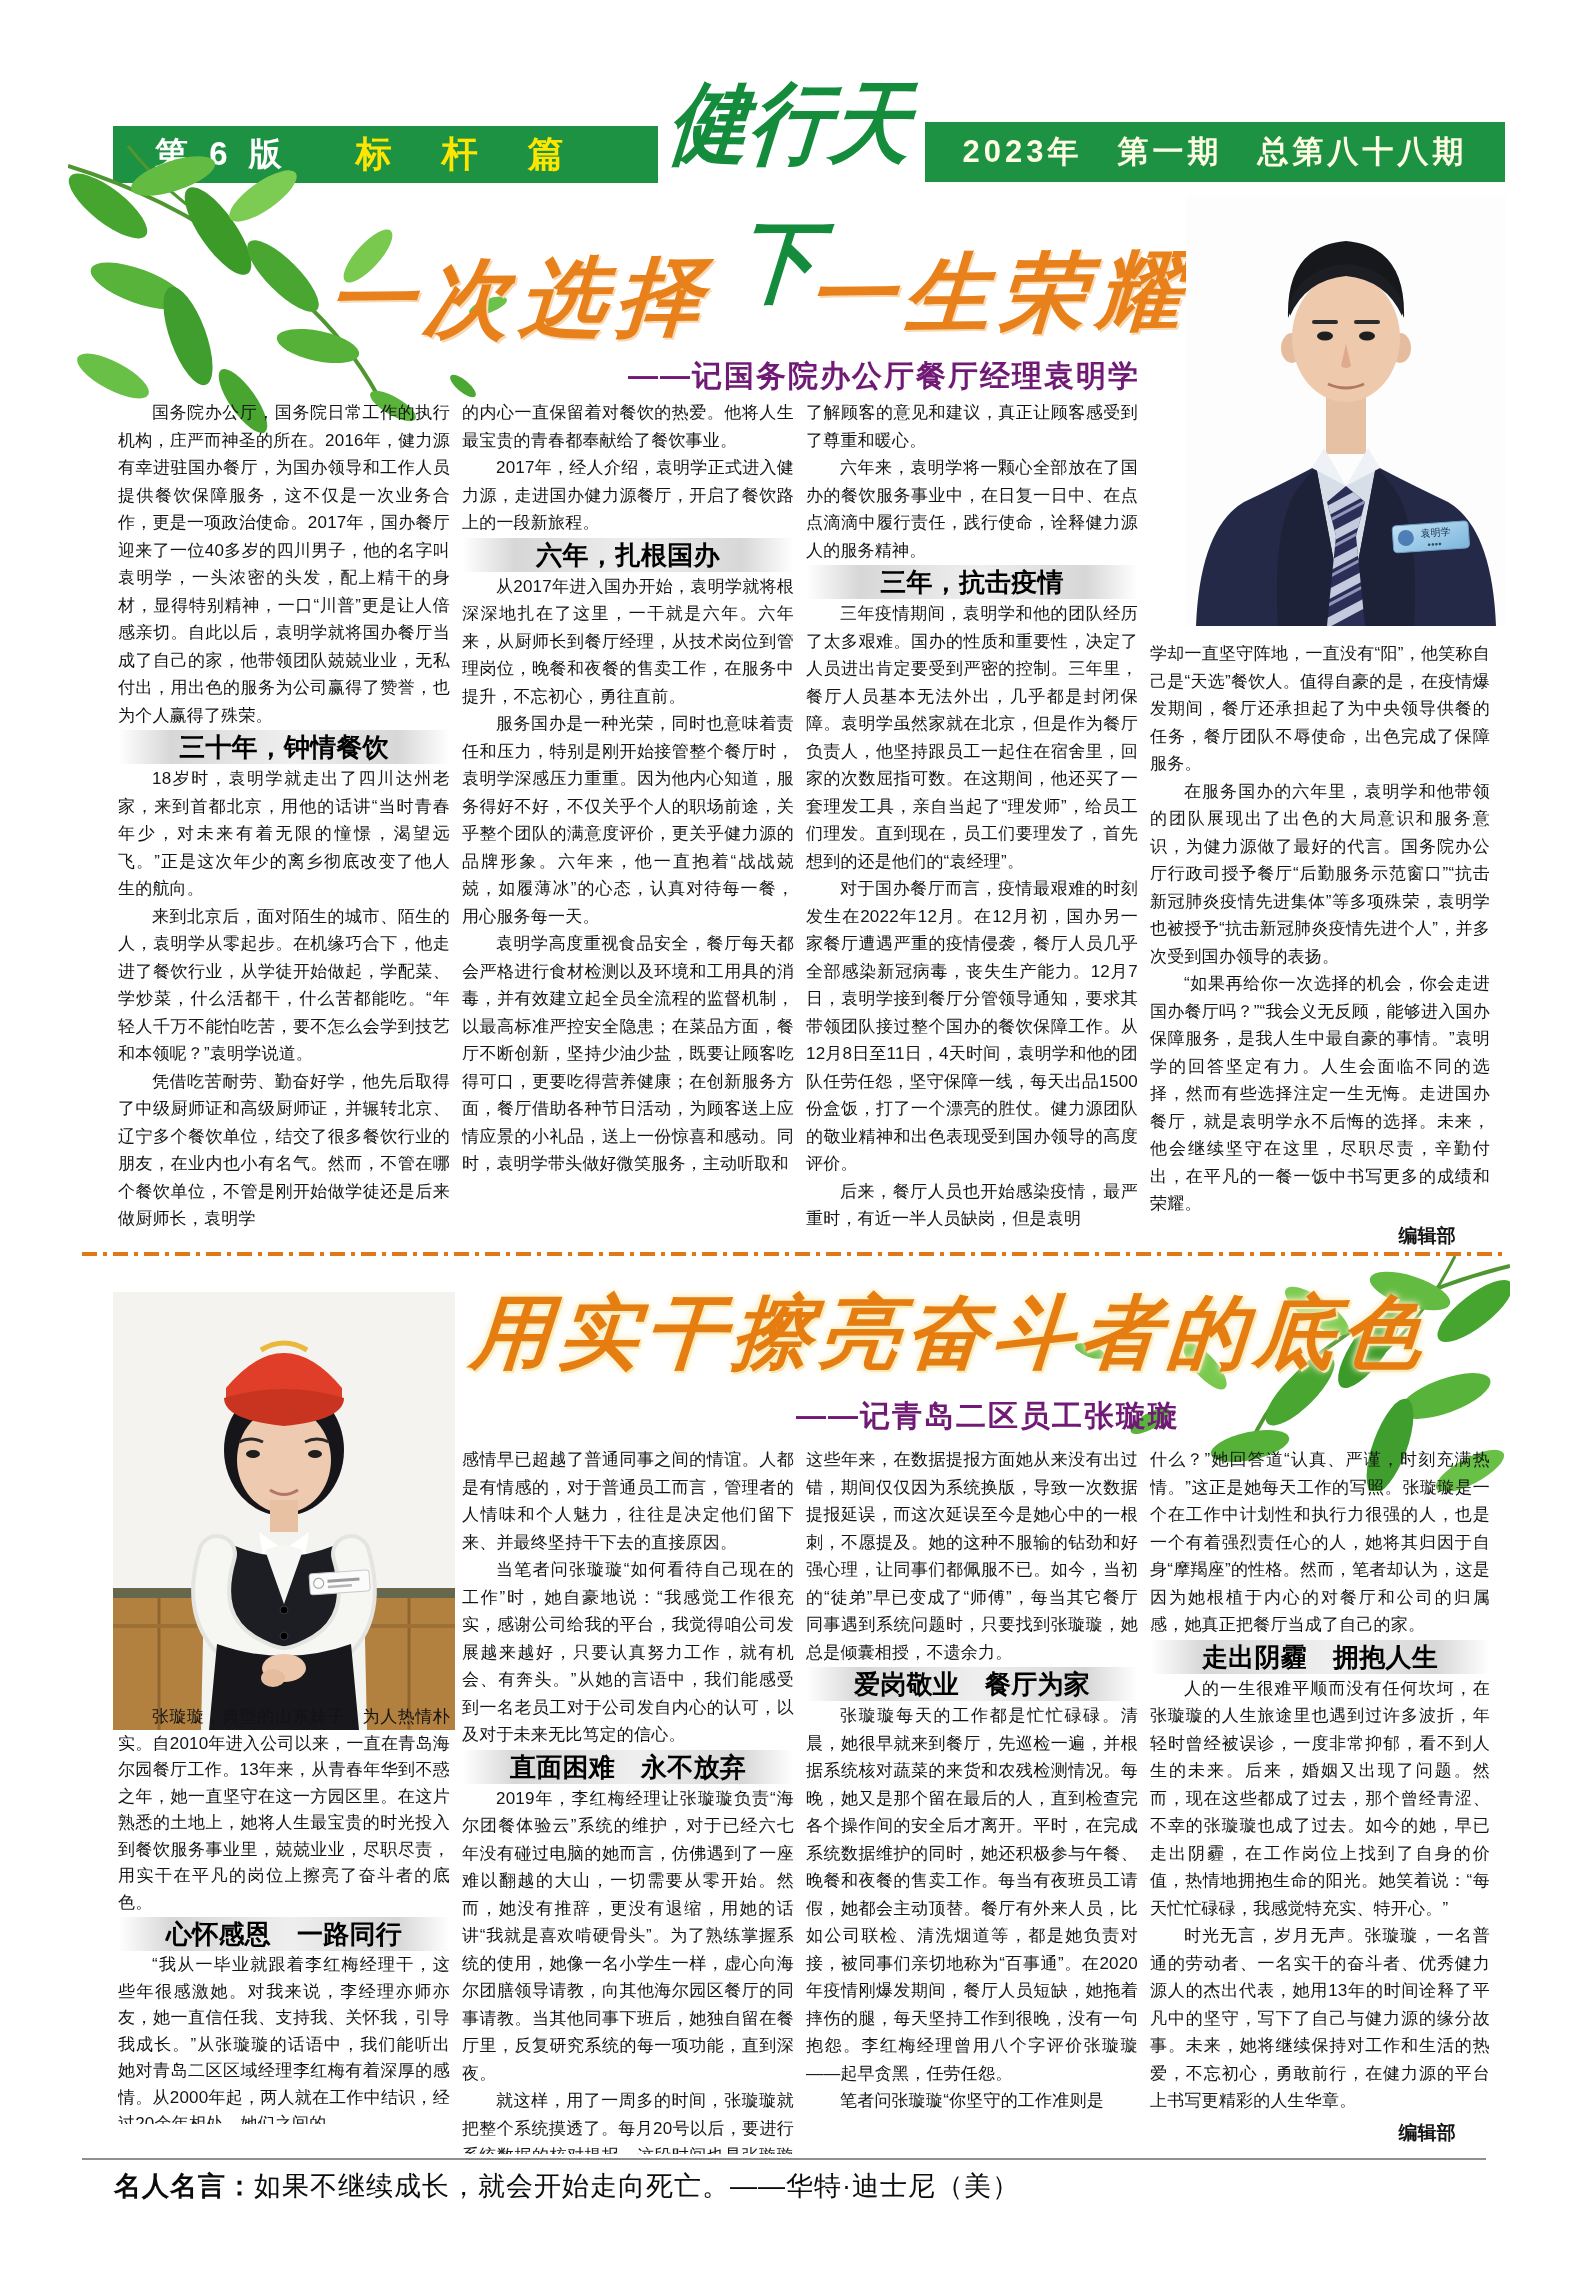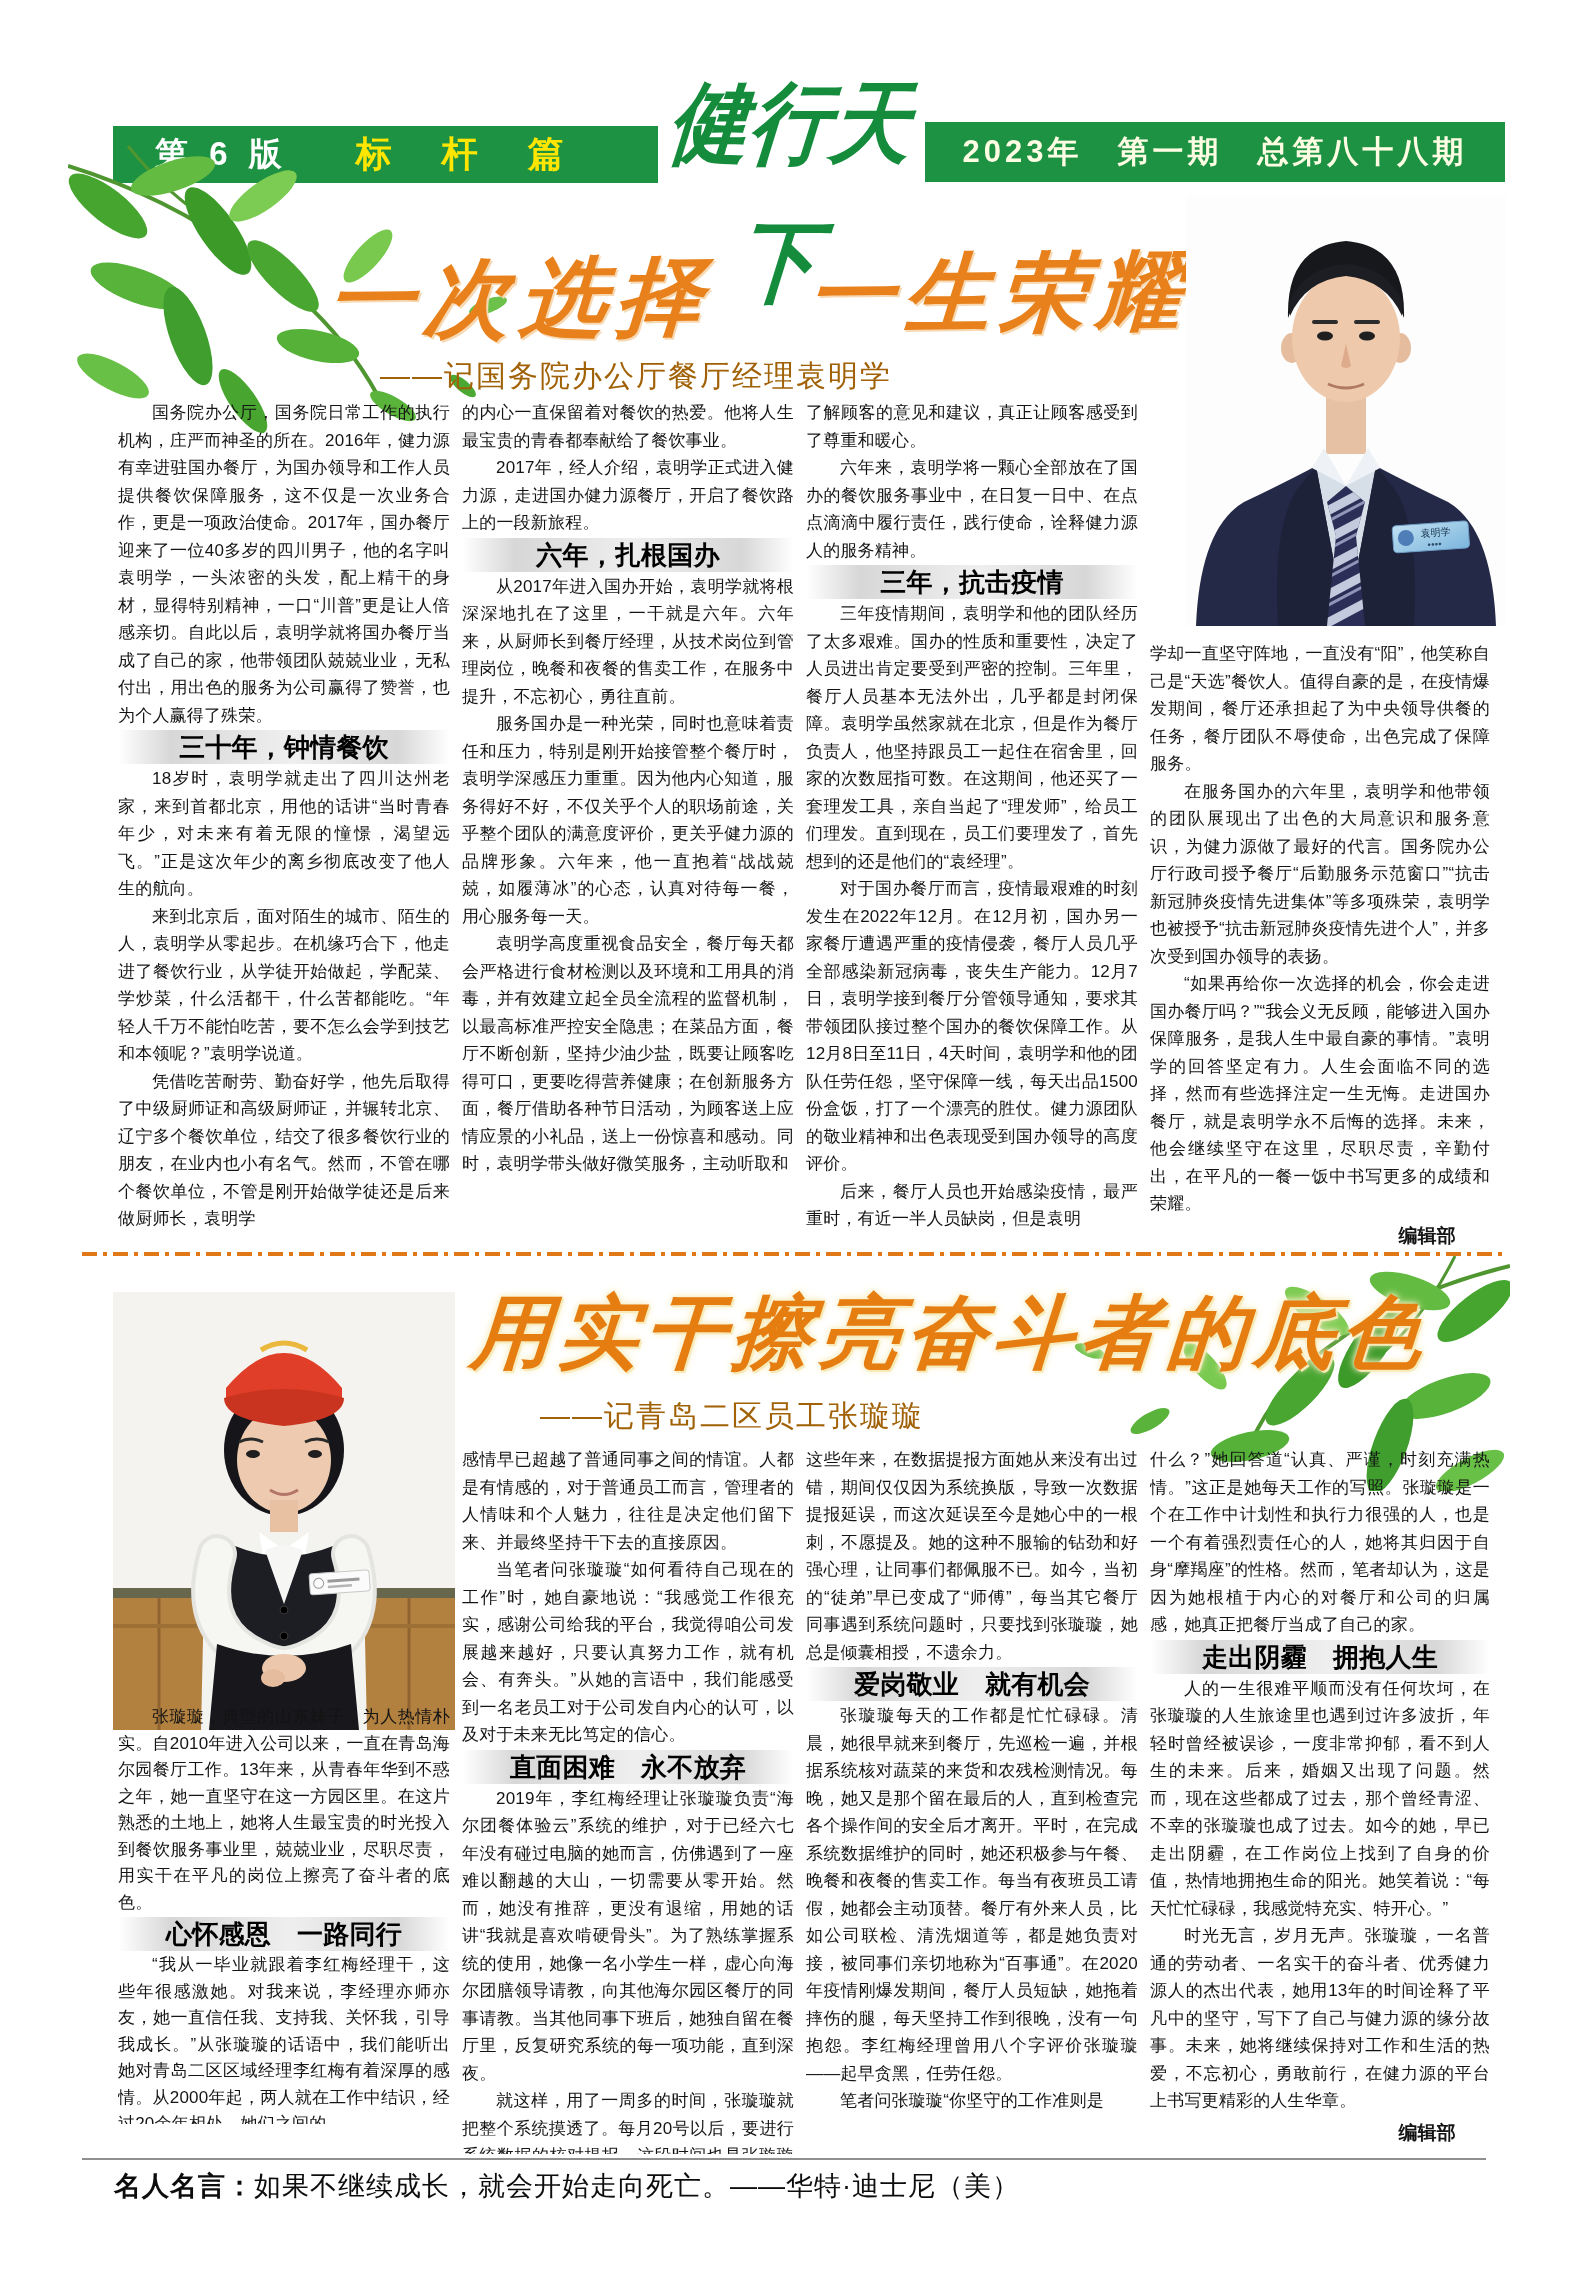--- a/index.html
+++ b/index.html
@@ -17,21 +17,21 @@
             font-size:80px;line-height:124px;color:#148c3c;
             transform:skewX(-5deg) scaleY(1.12);letter-spacing:1px;}
   
   .cal-title{position:absolute;text-align:center;font-family:"Liberation Serif",serif;
              font-style:italic;font-weight:900;color:#e8811b;white-space:nowrap;}
   .title-1{left:270px;top:238px;width:980px;font-size:86px;letter-spacing:10px;
            transform:skewX(-4deg) rotate(-0.6deg);text-shadow:2px 2px 0 #f7d9b4;}
   .title-2{left:430px;top:1280px;width:1040px;font-size:80px;letter-spacing:7px;
            transform:skewX(-4deg);color:#e57d10;
            text-shadow:0 0 5px #f9eec3,0 0 10px #f7ecbe,2px 2px 0 #f6e7b0;}
-  .subtitle{position:absolute;text-align:left;font-size:30px;font-weight:normal;color:#a16207;letter-spacing:2px;}
+  .subtitle{position:absolute;text-align:right;font-size:30px;font-weight:bold;color:#701a75;letter-spacing:2px;}
   .subtitle-1{left:380px;top:356px;width:760px;}
   .subtitle-2{left:540px;top:1396px;width:640px;}
   
   .col{position:absolute;width:332px;font-size:17px;line-height:27.5px;text-align:justify;
        color:#141414;overflow:hidden;letter-spacing:0.2px;}
   .col p{margin:0;}
   .para{text-indent:2em;}
   .cont{text-indent:0;}
   .col-heading{font-weight:bold;text-align:center;font-size:26px;line-height:34px;margin:1px 0;
        color:#000;
@@ -248,21 +248,21 @@
     </div>
   <div class="col a2c2">
       <p class="para cont">感情早已超越了普通同事之间的情谊。人都是有情感的，对于普通员工而言，管理者的人情味和个人魅力，往往是决定他们留下来、并最终坚持干下去的直接原因。</p>
       <p class="para">当笔者问张璇璇“如何看待自己现在的工作”时，她自豪地说：“我感觉工作很充实，感谢公司给我的平台，我觉得咱公司发展越来越好，只要认真努力工作，就有机会、有奔头。”从她的言语中，我们能感受到一名老员工对于公司发自内心的认可，以及对于未来无比笃定的信心。</p>
       <div class="col-heading">直面困难　永不放弃</div>
       <p class="para">2019年，李红梅经理让张璇璇负责“海尔团餐体验云”系统的维护，对于已经六七年没有碰过电脑的她而言，仿佛遇到了一座难以翻越的大山，一切需要从零开始。然而，她没有推辞，更没有退缩，用她的话讲“我就是喜欢啃硬骨头”。为了熟练掌握系统的使用，她像一名小学生一样，虚心向海尔团膳领导请教，向其他海尔园区餐厅的同事请教。当其他同事下班后，她独自留在餐厅里，反复研究系统的每一项功能，直到深夜。</p>
       <p class="para">就这样，用了一周多的时间，张璇璇就把整个系统摸透了。每月20号以后，要进行系统数据的核对提报，这段时间也是张璇璇最忙碌的时候，每天都废寝忘食。</p>
     </div>
   <div class="col a2c3">
       <p class="para cont">这些年来，在数据提报方面她从来没有出过错，期间仅仅因为系统换版，导致一次数据提报延误，而这次延误至今是她心中的一根刺，不愿提及。她的这种不服输的钻劲和好强心理，让同事们都佩服不已。如今，当初的“徒弟”早已变成了“师傅”，每当其它餐厅同事遇到系统问题时，只要找到张璇璇，她总是倾囊相授，不遗余力。</p>
-      <div class="col-heading">爱岗敬业　就有机会</div>
+      <div class="col-heading">爱岗敬业　餐厅为家</div>
       <p class="para">张璇璇每天的工作都是忙忙碌碌。清晨，她很早就来到餐厅，先巡检一遍，并根据系统核对蔬菜的来货和农残检测情况。每晚，她又是那个留在最后的人，直到检查完各个操作间的安全后才离开。平时，在完成系统数据维护的同时，她还积极参与午餐、晚餐和夜餐的售卖工作。每当有夜班员工请假，她都会主动顶替。餐厅有外来人员，比如公司联检、清洗烟道等，都是她负责对接，被同事们亲切地称为“百事通”。在2020年疫情刚爆发期间，餐厅人员短缺，她拖着摔伤的腿，每天坚持工作到很晚，没有一句抱怨。李红梅经理曾用八个字评价张璇璇——起早贪黑，任劳任怨。</p>
       <p class="para">笔者问张璇璇“你坚守的工作准则是</p>
     </div>
   <div class="col a2c4">
       <p class="para cont">什么？”她回答道“认真、严谨，时刻充满热情。”这正是她每天工作的写照。张璇璇是一个在工作中计划性和执行力很强的人，也是一个有着强烈责任心的人，她将其归因于自身“摩羯座”的性格。然而，笔者却认为，这是因为她根植于内心的对餐厅和公司的归属感，她真正把餐厅当成了自己的家。</p>
       <div class="col-heading">走出阴霾　拥抱人生</div>
       <p class="para">人的一生很难平顺而没有任何坎坷，在张璇璇的人生旅途里也遇到过许多波折，年轻时曾经被误诊，一度非常抑郁，看不到人生的未来。后来，婚姻又出现了问题。然而，现在这些都成了过去，那个曾经青涩、不幸的张璇璇也成了过去。如今的她，早已走出阴霾，在工作岗位上找到了自身的价值，热情地拥抱生命的阳光。她笑着说：“每天忙忙碌碌，我感觉特充实、特开心。”</p>
       <p class="para">时光无言，岁月无声。张璇璇，一名普通的劳动者、一名实干的奋斗者、优秀健力源人的杰出代表，她用13年的时间诠释了平凡中的坚守，写下了自己与健力源的缘分故事。未来，她将继续保持对工作和生活的热爱，不忘初心，勇敢前行，在健力源的平台上书写更精彩的人生华章。</p>
       <div class="byline">编辑部</div>
     </div>

